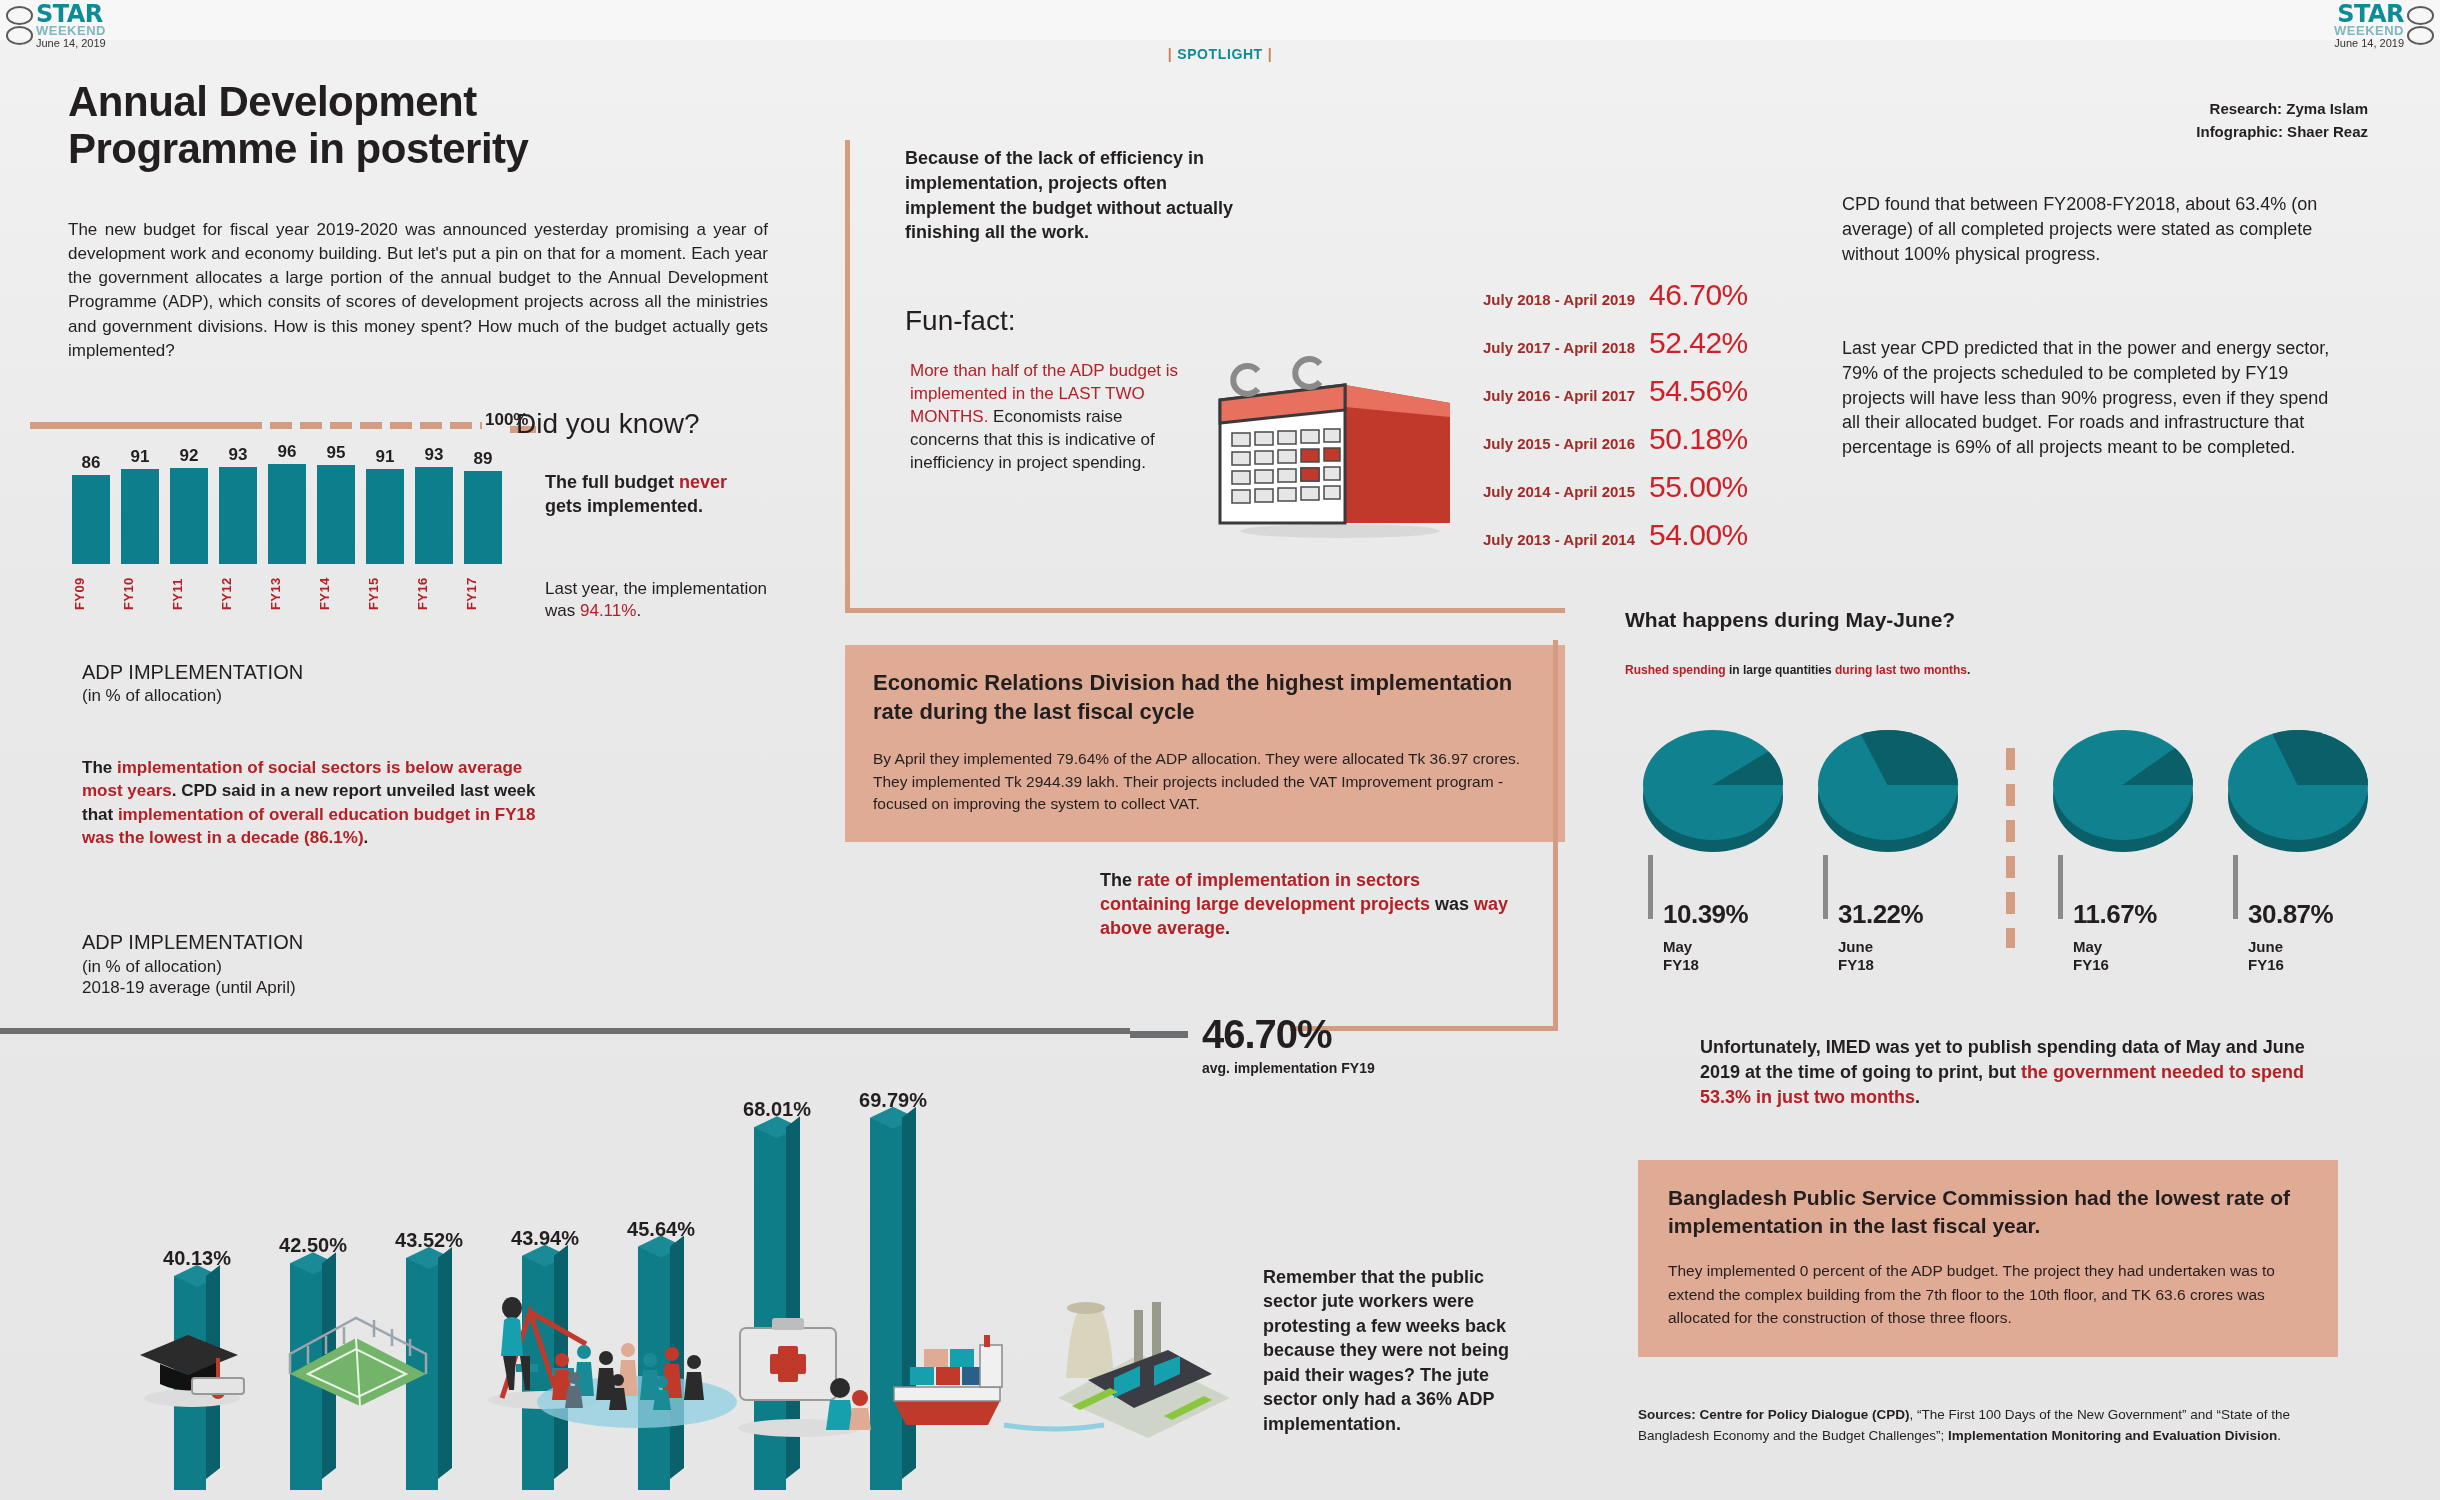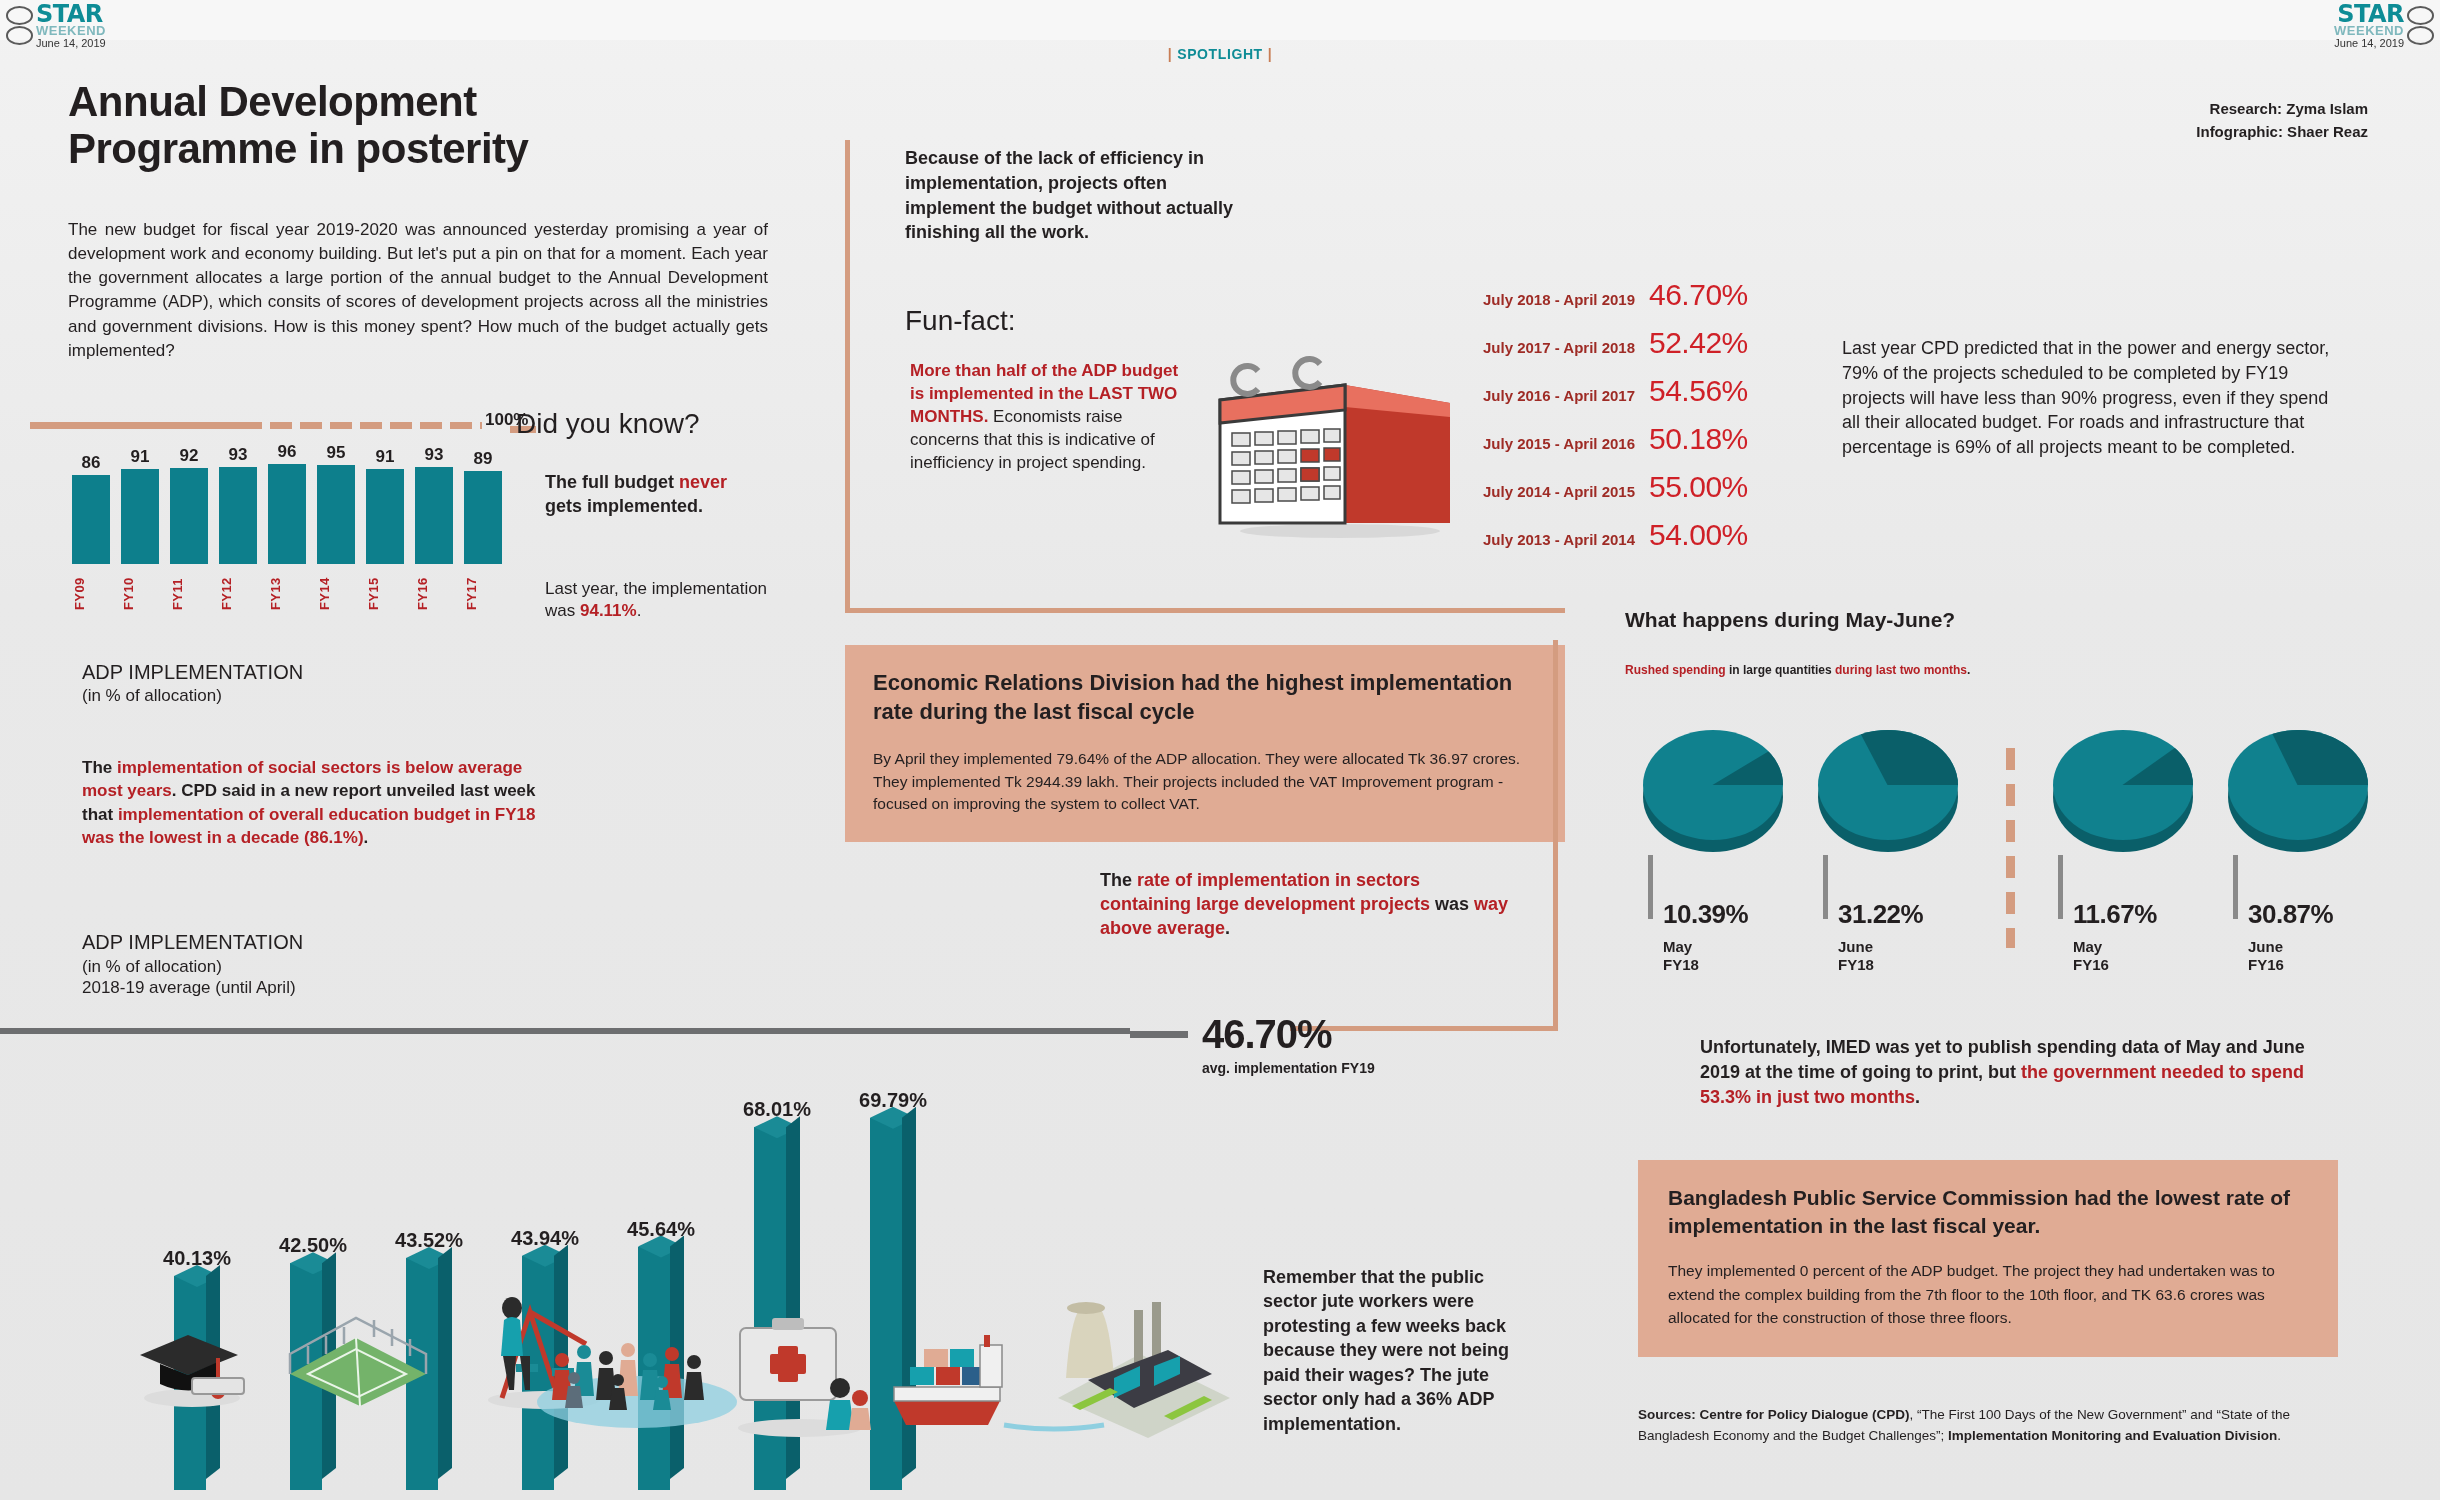--- a/index.html
+++ b/index.html
@@ -48,21 +48,21 @@
   .sval { font-size:17px; font-weight:bold; margin-bottom:2px; }
   .sbar { width:38px; background:#0d7f8c; }
   .slabels { position:absolute; left:42px; top:158px; display:flex; gap:11px; }
   .slabel { width:38px; font-size:13px; font-weight:bold; color:#b52025;
     writing-mode:vertical-rl; text-orientation:mixed; transform:rotate(180deg); height:44px; letter-spacing:0.4px;}
   .captionA { position:absolute; left:82px; top:660px; font-size:20px; line-height:1.25; color:#231f20;}
   .captionA .sub { font-size:17px; }
 
   .redpara { position:absolute; left:82px; top:756px; width:470px;
     font-size:17px; line-height:1.38; font-weight:600; }
-  .r { color:#b52025;font-weight:bold; }
+  .r { color:#b52025; }
 
   .captionB { position:absolute; left:82px; top:930px; font-size:20px; line-height:1.28; }
   .captionB .sub { font-size:17px; }
 
   
   .dyk-dash { position:absolute; left:510px; top:426px; width:26px; height:7px; background:#d49c80; }
   .dyk-title { position:absolute; left:516px; top:408px; font-size:28px; color:#231f20; }
   .dyk-body { position:absolute; left:545px; top:470px; width:220px; font-size:18px; line-height:1.36; font-weight:600;}
   .dyk-body2 { position:absolute; left:545px; top:578px; width:230px; font-size:17px; line-height:1.3;}
 
@@ -556,20 +556,21 @@
       </g>
     </svg>
   </div>
 
   <div class="mid-p3">Remember that the public sector jute workers were protesting a few weeks back because they were not being paid their wages? The jute sector only had a 36% ADP implementation.</div>
 
   <div class="credits">
     <div>Research: Zyma Islam</div>
     <div>Infographic: Shaer Reaz</div>
   </div>
+  <div class="rt-p1">CPD found that between FY2008-FY2018, about 63.4% (on average) of all completed projects were stated as complete without 100% physical progress.</div>
   <div class="rt-p2">Last year CPD predicted that in the power and energy sector, 79% of the projects scheduled to be completed by FY19 projects will have less than 90% progress, even if they spend all their allocated budget. For roads and infrastructure that percentage is 69% of all projects meant to be completed.</div>
 
   <div class="mj-title">What happens during May-June?</div>
   <div class="mj-sub" id="mjsub"><span class="r">Rushed spending</span><span> in large quantities </span><span class="r">during last two months</span><span>.</span></div>
 
   <div class="pies" id="pies">
       <div class="piecol">
         <div class="pie3d">
           <div class="pie-base"></div>
           <div class="pie-top"></div>

